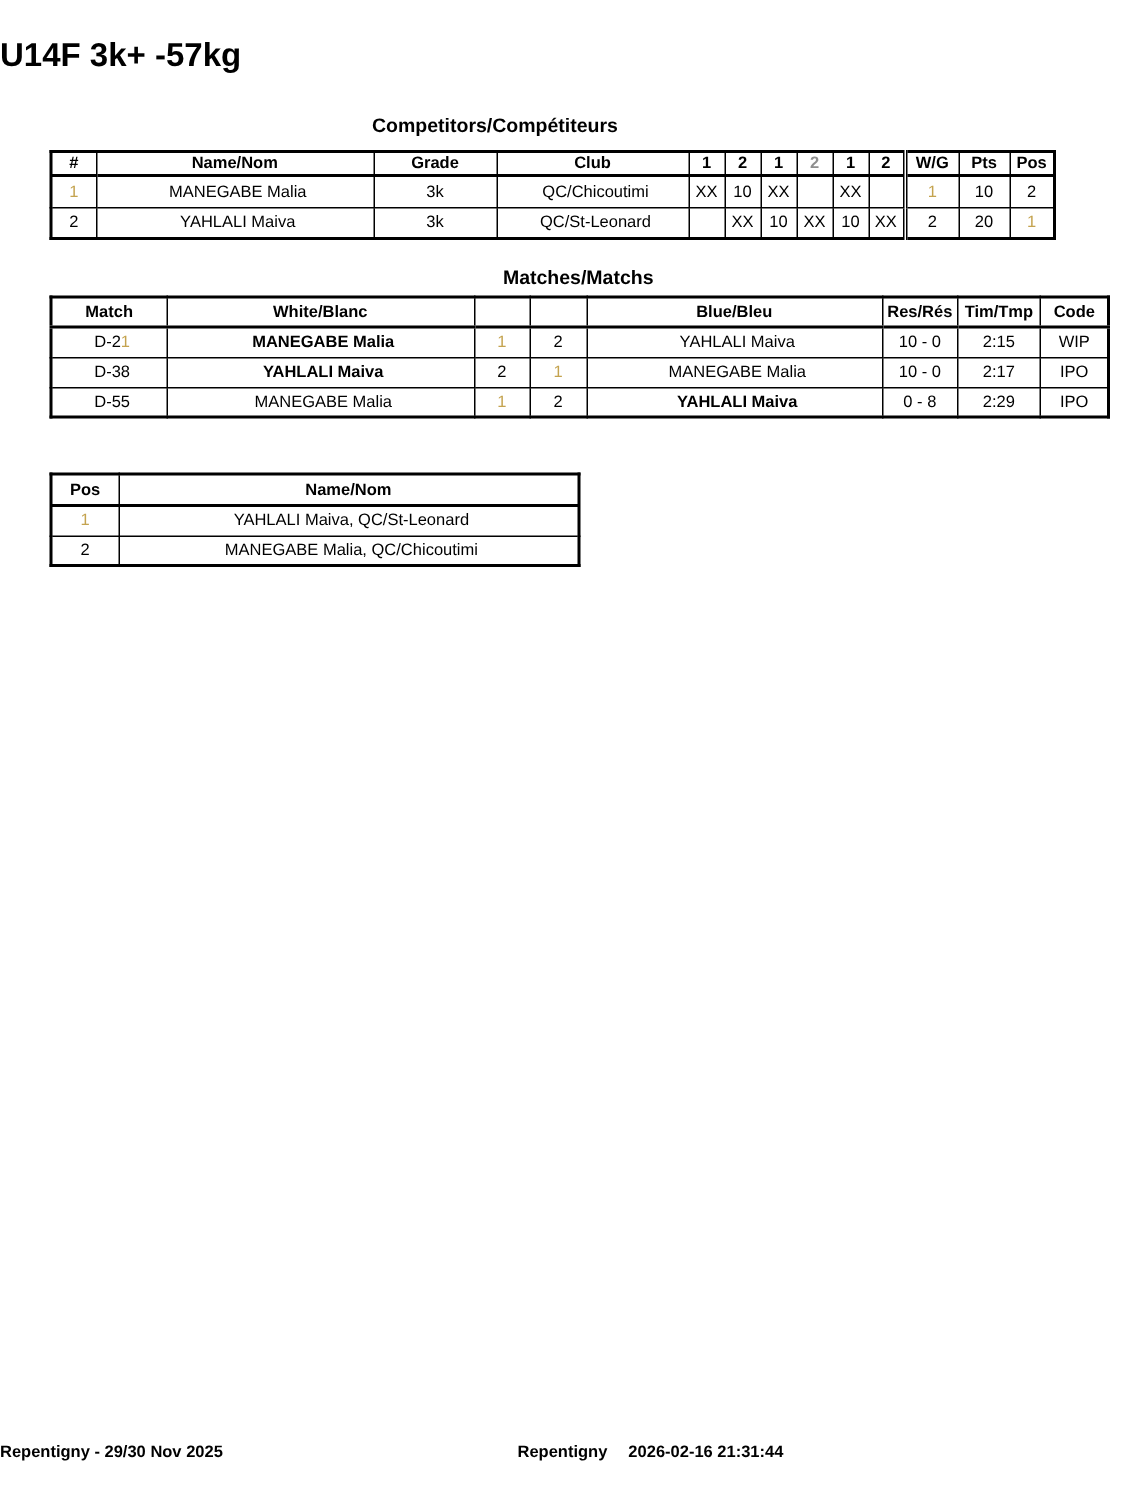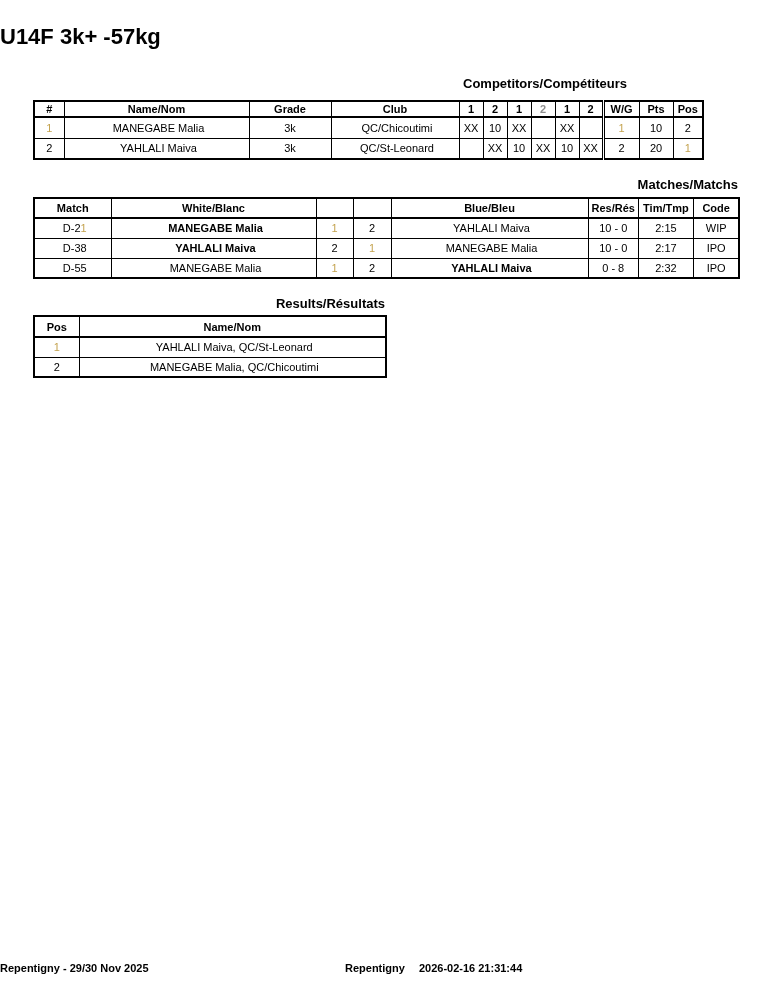--- a/index.html
+++ b/index.html
@@ -16,21 +16,21 @@
     position: absolute;
     top: 24px; left: 0; width: 765px;
     font-size: 22px;
     font-weight: bold;
     letter-spacing: 0px;
   }
   .section-title {
     position: absolute;
     font-size: 13px;
     font-weight: bold;
-    text-align: right;
+    text-align: center;
   }
   .section-title.competitors { top: 76px; left: 33px; width: 594px; }
   .section-title.matches     { top: 177px; left: 33px; width: 705px; }
   .section-title.results     { top: 296px; left: 33px; width: 352px; }
 
   table {
     position: absolute;
     border-collapse: collapse;
     table-layout: fixed;
     border: 2px solid #000;
@@ -195,27 +195,26 @@
       <td>2:17</td>
       <td>IPO</td>
     </tr>
     <tr>
       <td class="left"><span>D-55</span><span class="gold" style="color: rgb(196, 163, 79);"></span></td>
       <td class="left">MANEGABE Malia</td>
       <td class="gold" style="color: rgb(196, 163, 79);">1</td>
       <td>2</td>
       <td class="left bold">YAHLALI Maiva</td>
       <td>0 - 8</td>
-      <td>2:32</td>
+      <td>2:29</td>
       <td>IPO</td>
     </tr>
   </tbody>
     </table>
 
-  <div class="section-title results">Results/Résultats</div>
 
   <table class="results-table">
     <colgroup>
       <col style="width:45px">
         <col style="width:307px">
     </colgroup>
     <tbody>
         <tr>
       <th>Pos</th>
       <th>Name/Nom</th>

